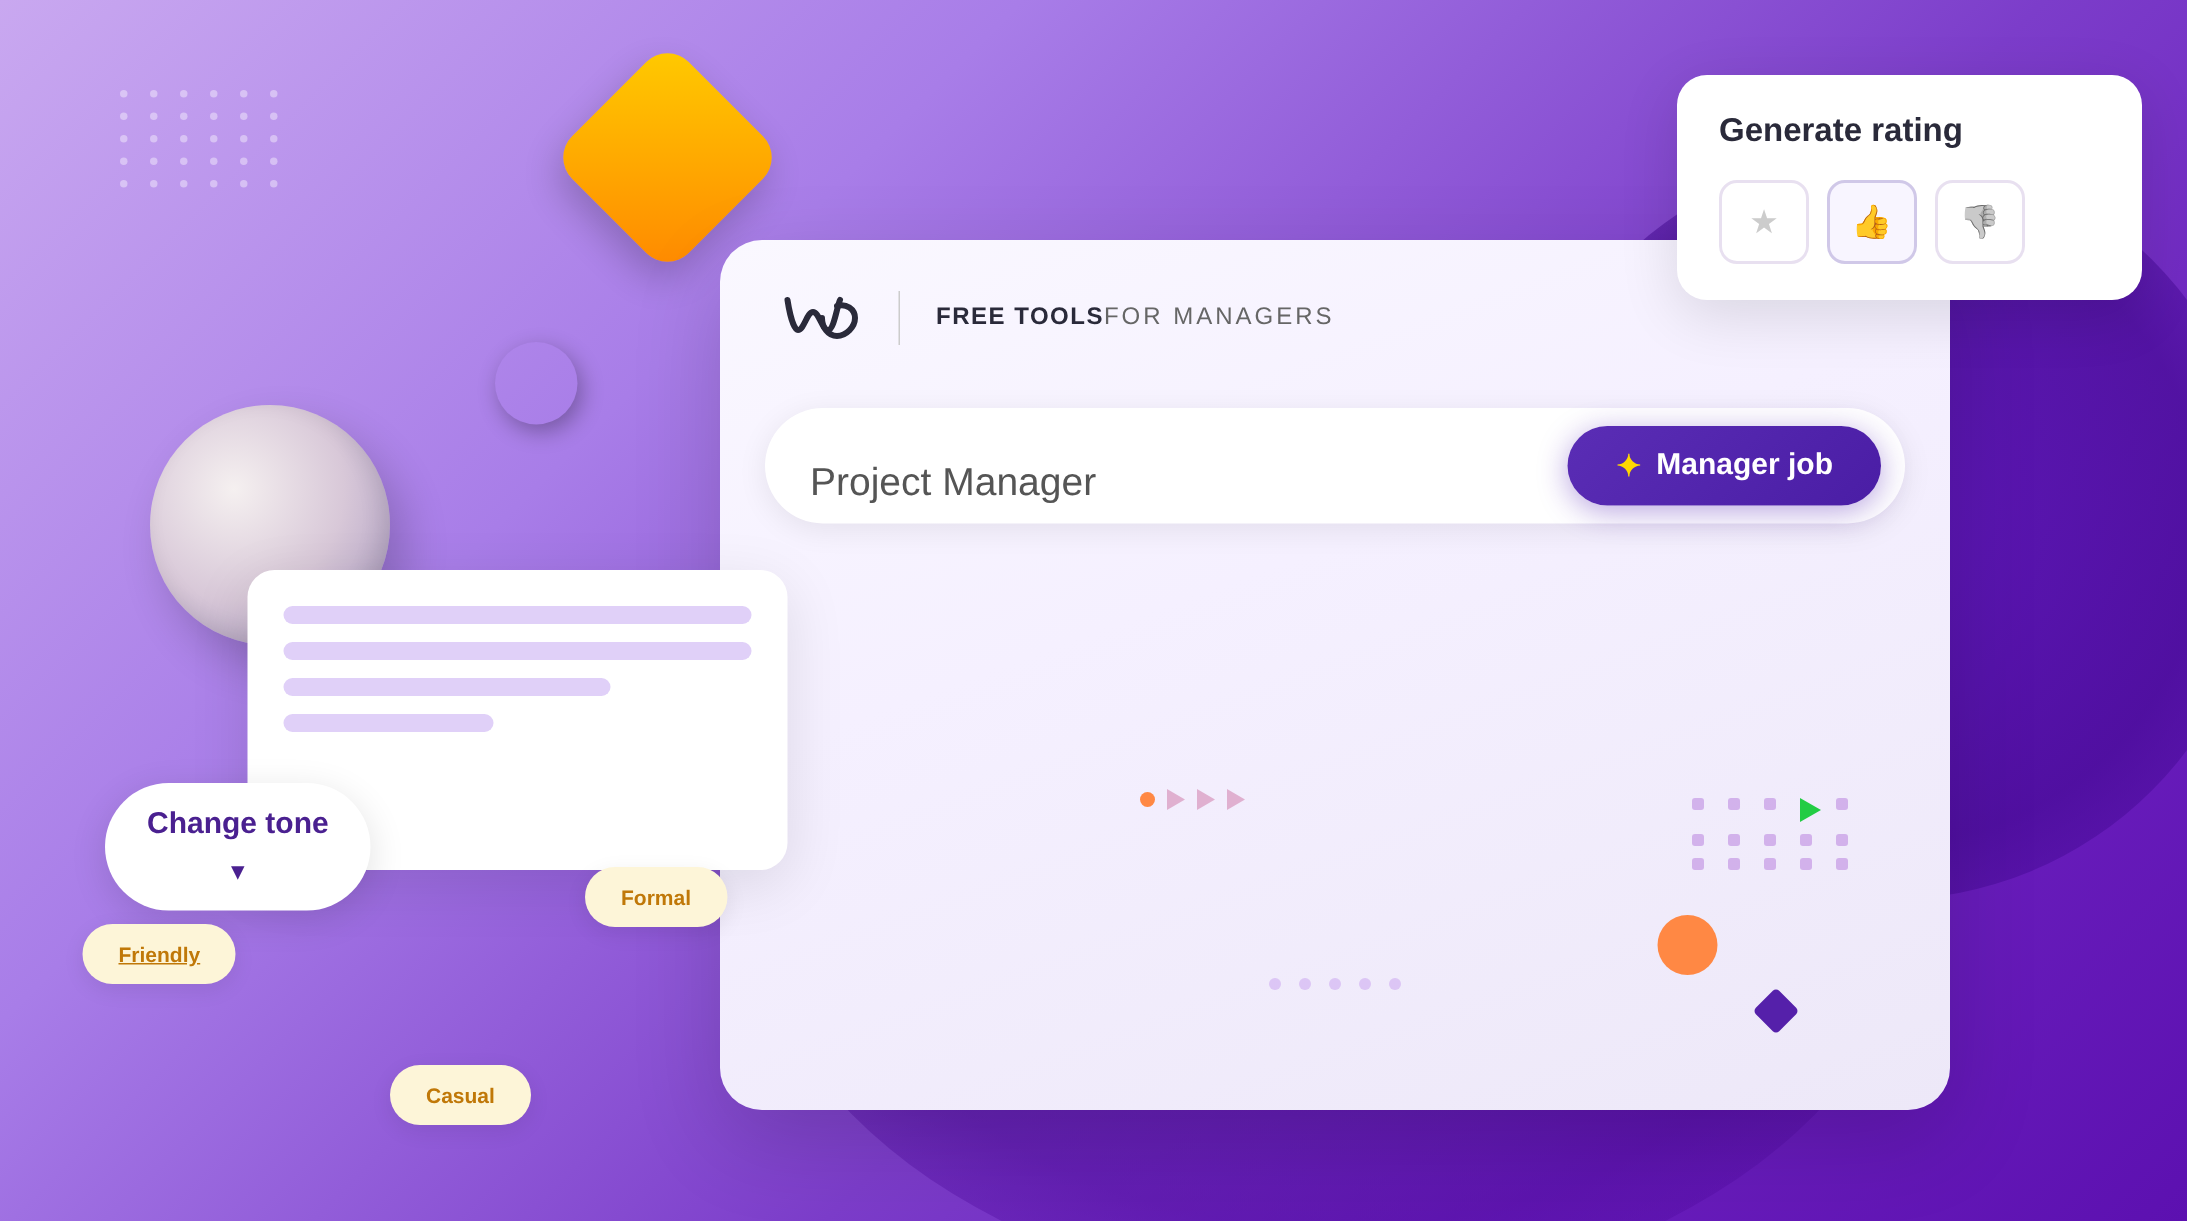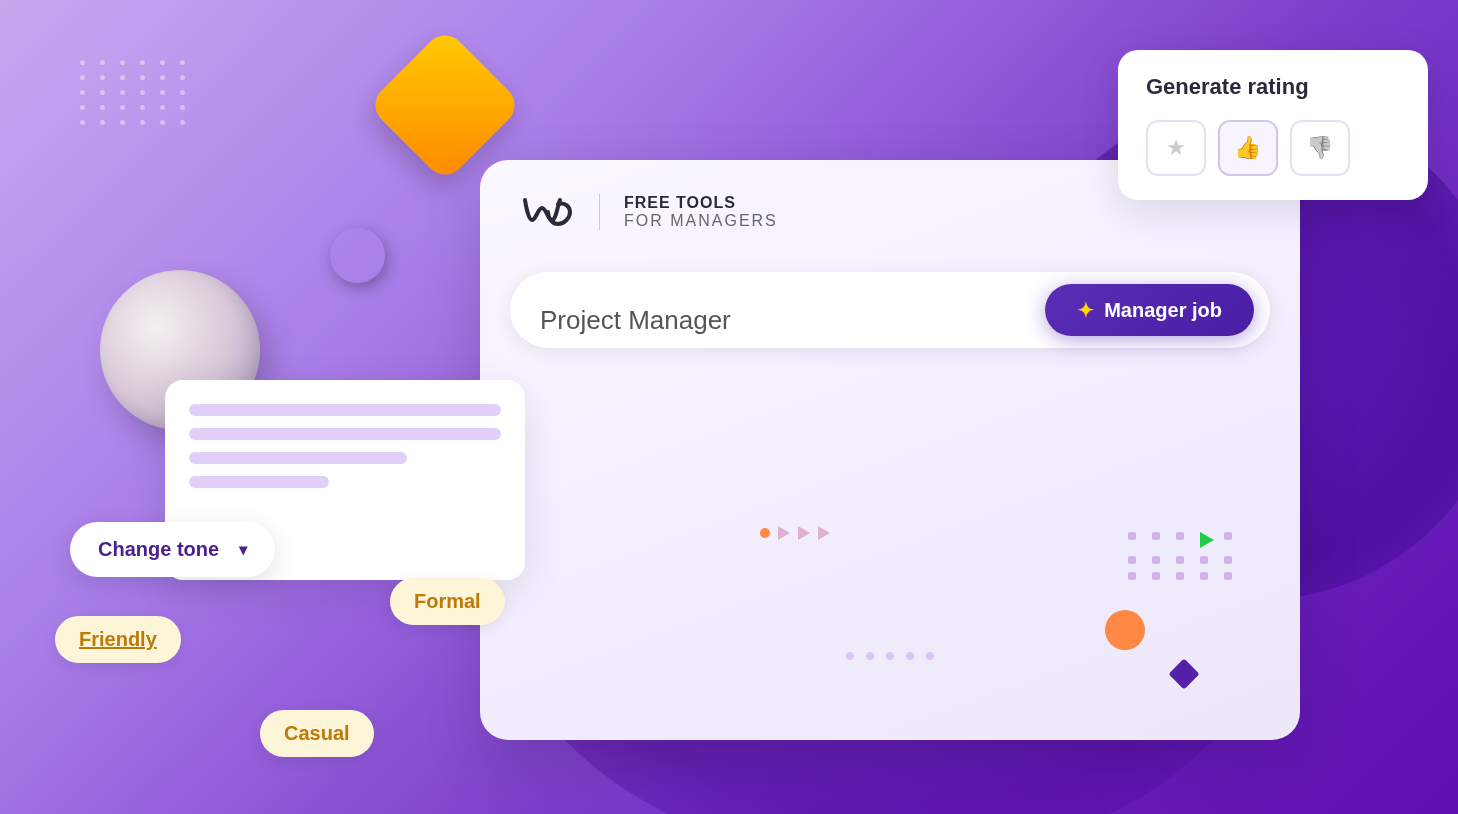--- a/index.html
+++ b/index.html
@@ -115,21 +115,21 @@
 
     .logo-divider {
       width: 1px;
       height: 36px;
       background: #ccc;
       margin: 0 8px;
     }
 
     .logo-text-block {
       display: flex;
-      flex-direction: column;
+      flex-direction: row;
     }
 
     .logo-title {
       font-size: 16px;
       font-weight: 800;
       color: #2a2a3a;
       letter-spacing: 1px;
     }
 
     .logo-subtitle {
@@ -285,35 +285,36 @@
       background: white;
       border: none;
       border-radius: 50px;
       padding: 16px 28px;
       font-size: 20px;
       font-weight: 600;
       color: #4a2090;
       cursor: pointer;
       display: flex;
       align-items: center;
-      gap: 20px;
+      gap: 10px;
       box-shadow: 0 6px 25px rgba(0,0,0,0.12);
+      flex-direction: column;
     }
 
     .chevron-down {
       font-size: 16px;
       color: #4a2090;
     }
 
     
     .tone-tag {
       position: absolute;
       border-radius: 50px;
       padding: 12px 24px;
-      font-size: 20px;
+      font-size: 14px;
       font-weight: 600;
       background: #fdf5d8;
       color: #c07808;
       box-shadow: 0 4px 15px rgba(0,0,0,0.08);
     }
 
     .tag-formal {
       left: 390px;
       top: 578px;
     }

